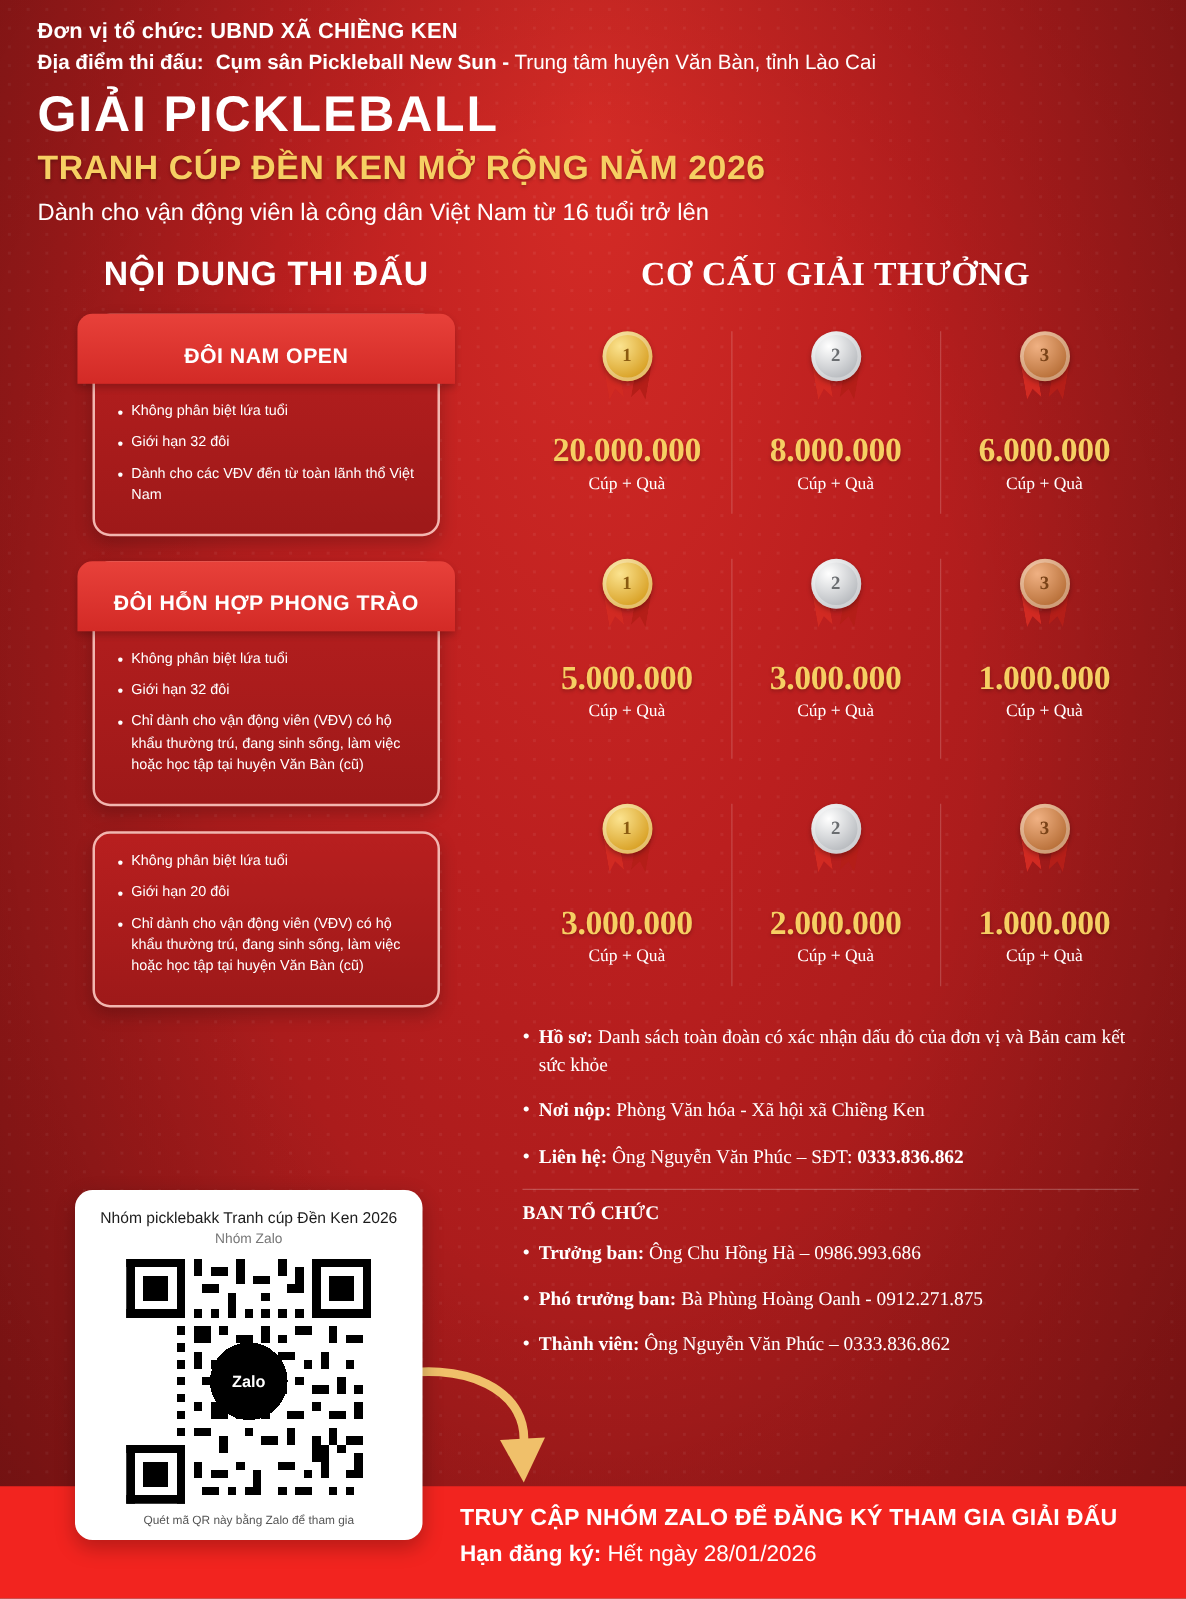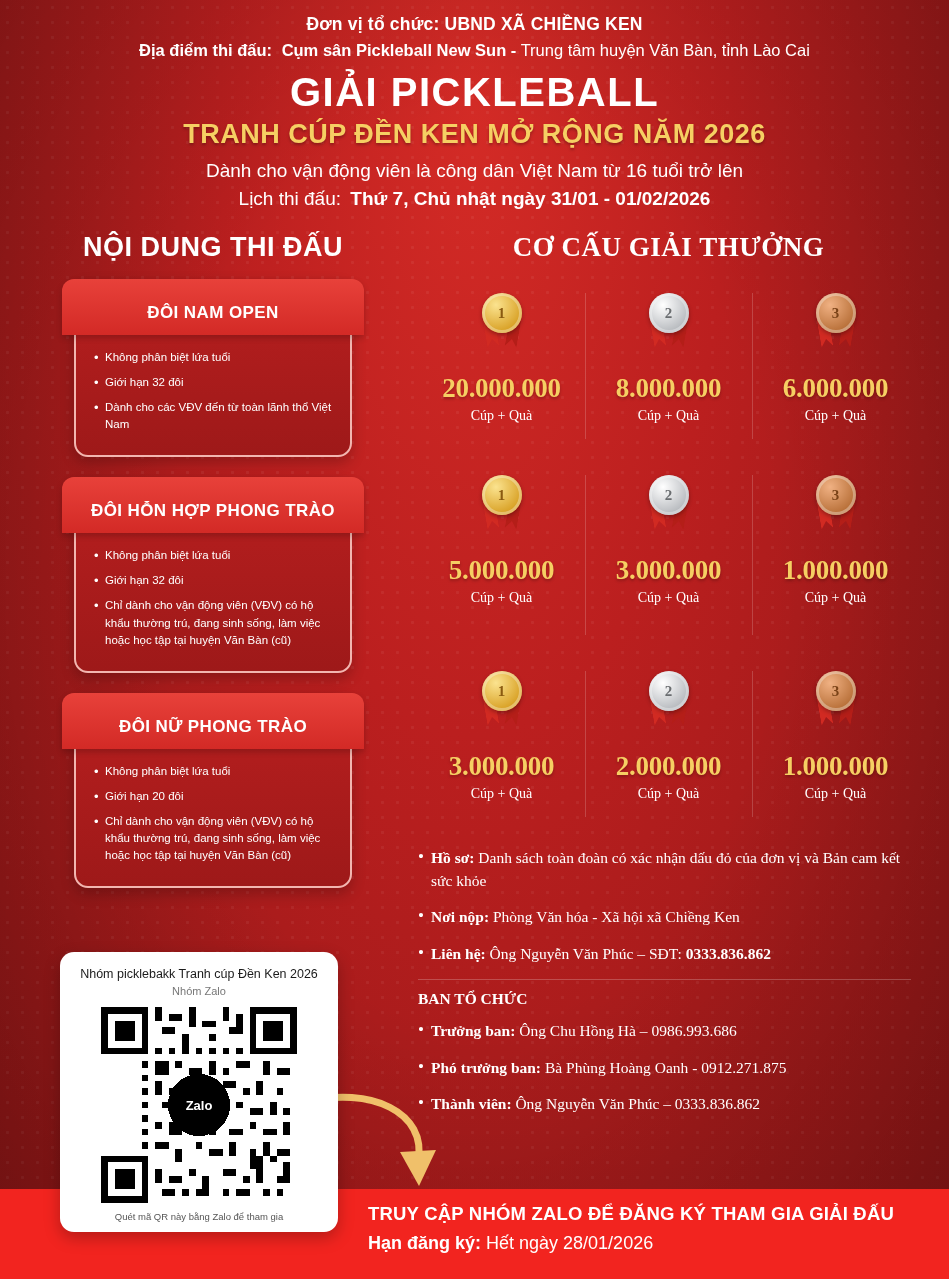--- a/index.html
+++ b/index.html
@@ -24,21 +24,21 @@
     pointer-events: none;
   }
   .vignette {
     position: absolute; inset: 0;
     background: radial-gradient(ellipse at 50% 45%, rgba(0,0,0,0) 45%, rgba(0,0,0,0.22) 100%);
     pointer-events: none;
   }
   .content { position: relative; z-index: 3; }
 
   
-  .hdr { text-align: center; padding: 14px 30px 0; }
+  .hdr { text-align: left; padding: 14px 30px 0; }
   .hdr .org {
     font-size: 17.5px; font-weight: bold; letter-spacing: .2px; color: #ffffff;
     margin-bottom: 6px;
   }
   .hdr .venue { font-size: 16.5px; color: #ffffff; margin-bottom: 10px; }
   .hdr .venue b { font-weight: bold; }
   .title1 {
     font-size: 40px; font-weight: bold; letter-spacing: 1.5px;
     color: #fff; line-height: 1.1; margin-top: 2px;
   }
@@ -185,24 +185,20 @@
 
     <div class="hdr">
       <div class="org">Đơn vị tổ chức: UBND XÃ CHIỀNG KEN</div>
       <div class="venue">
         <b>Địa điểm thi đấu:</b>
         <b style="margin-left:5px">Cụm sân Pickleball New Sun -</b><span> Trung tâm huyện Văn Bàn, tỉnh Lào Cai</span>
       </div>
       <div class="title1">GIẢI PICKLEBALL</div>
       <div class="title2">TRANH CÚP ĐỀN KEN MỞ RỘNG NĂM 2026</div>
       <div class="subtitle">Dành cho vận động viên là công dân Việt Nam từ 16 tuổi trở lên</div>
-      <div class="sched">
-        <span>Lịch thi đấu:</span>
-        <b style="margin-left:4px">Thứ 7, Chủ nhật ngày 31/01 - 01/02/2026</b>
-      </div>
     </div>
 
     <div class="cols">
 
       <div class="col-left">
         <div class="sec-title">NỘI DUNG THI ĐẤU</div>
 
         <div class="card">
           <div class="card-head">ĐÔI NAM OPEN</div>
           <ul>
@@ -215,21 +211,20 @@
         <div class="card">
           <div class="card-head">ĐÔI HỖN HỢP PHONG TRÀO</div>
           <ul>
             <li>Không phân biệt lứa tuổi</li>
             <li>Giới hạn 32 đôi</li>
             <li>Chỉ dành cho vận động viên (VĐV) có hộ khẩu thường trú, đang sinh sống, làm việc hoặc học tập tại huyện Văn Bàn (cũ)</li>
           </ul>
         </div>
 
         <div class="card">
-          <div class="card-head">ĐÔI NỮ PHONG TRÀO</div>
           <ul>
             <li>Không phân biệt lứa tuổi</li>
             <li>Giới hạn 20 đôi</li>
             <li>Chỉ dành cho vận động viên (VĐV) có hộ khẩu thường trú, đang sinh sống, làm việc hoặc học tập tại huyện Văn Bàn (cũ)</li>
           </ul>
         </div>
       </div>
 
       <div class="col-right">
         <div class="sec-title">CƠ CẤU GIẢI THƯỞNG</div>

